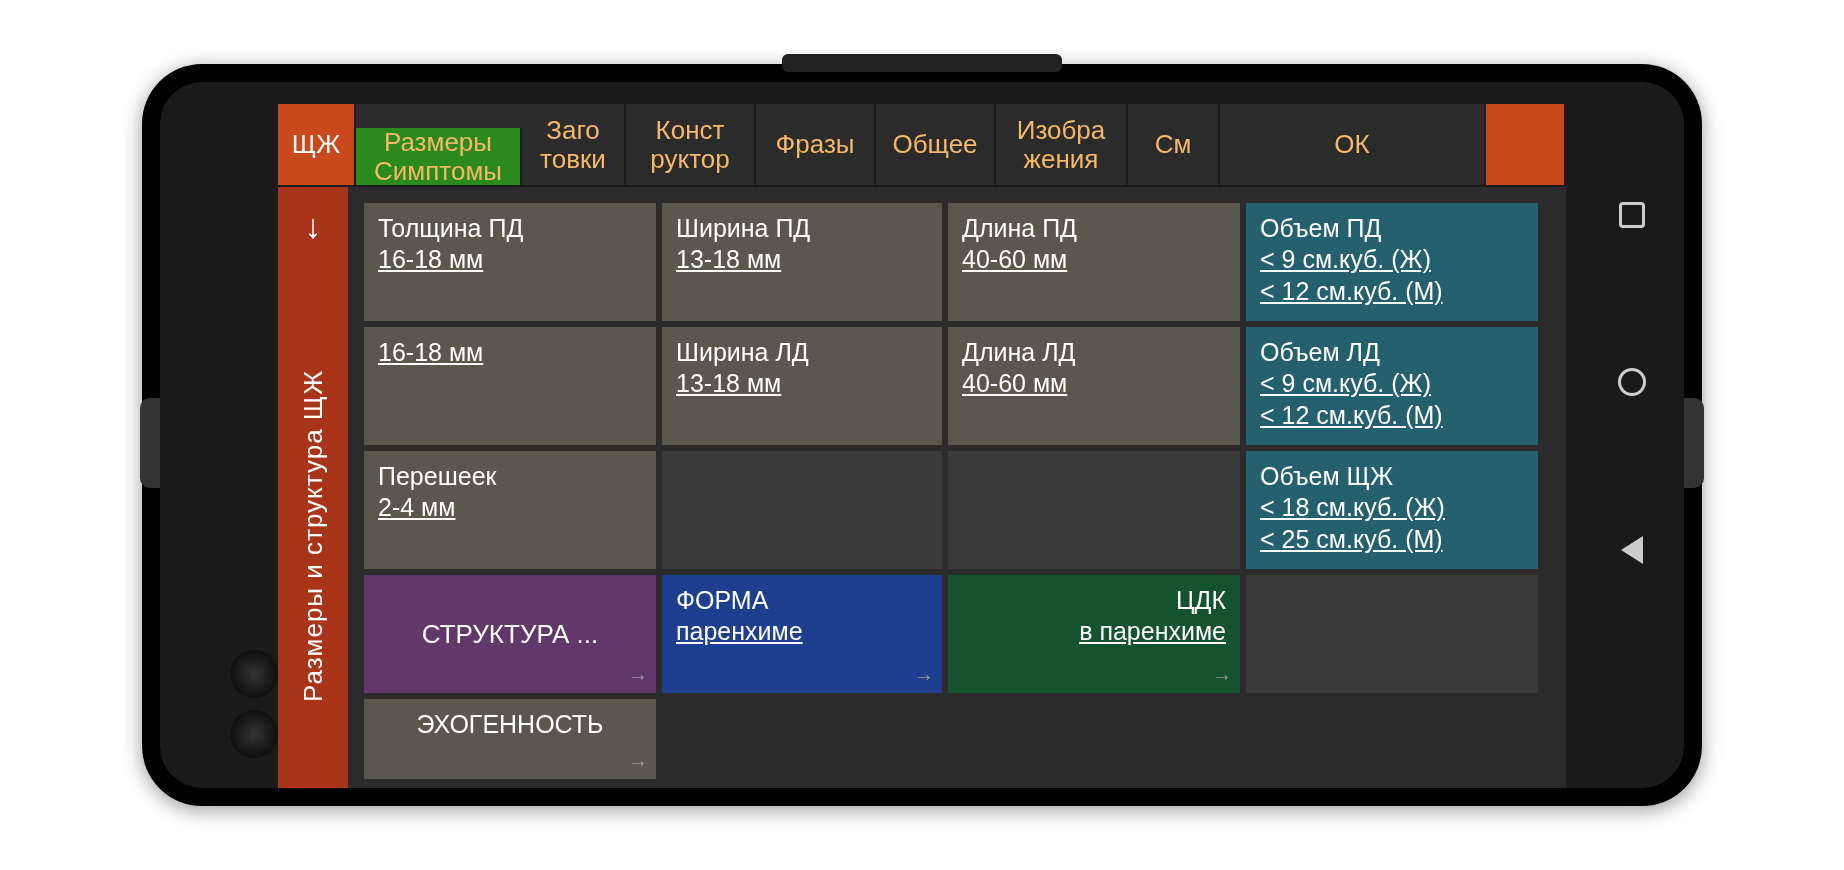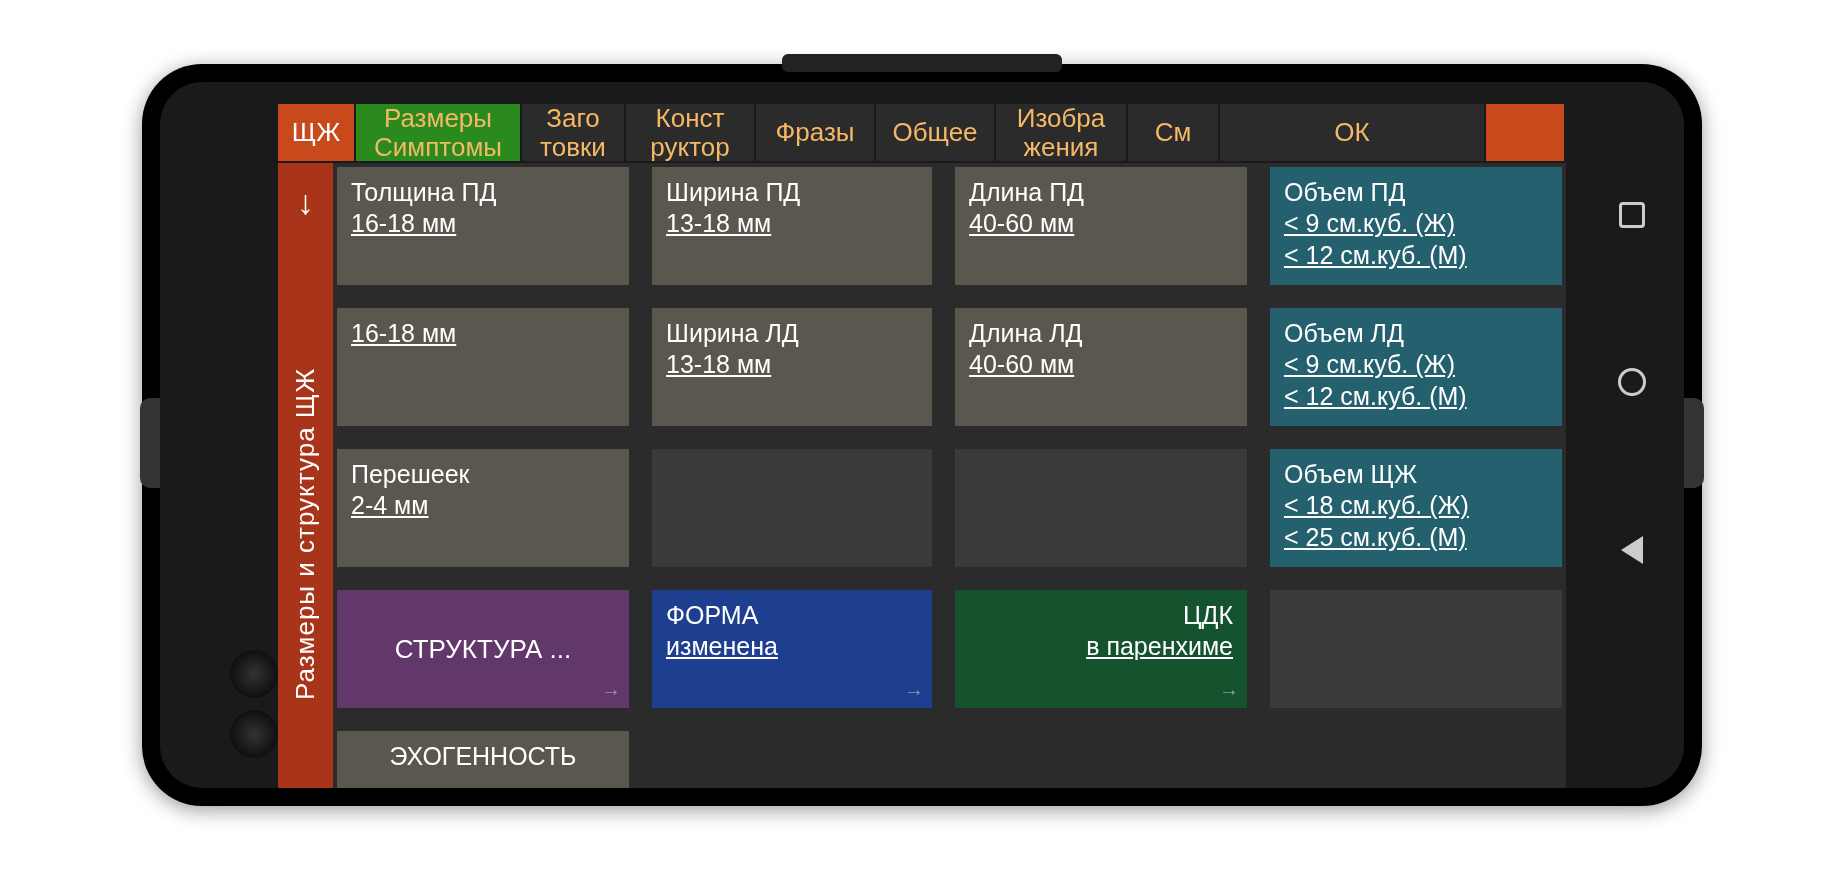--- a/index.html
+++ b/index.html
@@ -40,21 +40,21 @@
     .nav-tri { width: 0; height: 0; border-top: 14px solid transparent; border-bottom: 14px solid transparent; border-right: 22px solid #ccc; }
 
     .tabs { display: flex; height: 84px; border-bottom: 2px solid #1a1a1a; justify-content: center; }
     .tab {
       display: flex; align-items: center; justify-content: center;
       text-align: center; color: #f5b866; background: #2b2b2b;
       border-right: 2px solid #1a1a1a; padding: 0 8px;
       cursor: pointer; line-height: 1.1;
     }
     .tab.orange { background: #c8491b; color: #fff; }
-    .tab.green  { background: #2a8a1e; }
+    .tab.green  { background: #2a8a1e; margin-top: 24px; }
     .tab.ok     { flex: 1.3; }
     .tab.end    { background: #c8491b; width: 80px; }
 
     .body-row { display: flex; flex: 1; }
 
     .sidebar {
       width: 70px; background: #a8351a;
       display: flex; flex-direction: column; align-items: center;
       color: #fff;
     }
@@ -62,21 +62,21 @@
     .vtext {
       flex: 1; writing-mode: vertical-rl; transform: rotate(180deg);
       display: flex; align-items: center; justify-content: center;
       font-size: 26px; letter-spacing: 1px; padding-bottom: 10px;
     }
 
     .grid {
       flex: 1; display: grid;
       grid-template-columns: 292px 280px 292px 292px;
       grid-template-rows: 118px 118px 118px 118px 80px;
-      gap: 23px; background: #2b2b2b; padding: 4px;
+      gap: 6px; background: #2b2b2b; padding: 16px;
     }
 
     .cell {
       background: #5a574e; color: #fff;
       padding: 10px 14px; position: relative;
       display: flex; flex-direction: column; justify-content: flex-start;
       line-height: 1.25; font-size: 25px;
     }
     .cell.empty { background: #3a3a3a; }
     .cell.teal  { background: #24606e; }
@@ -191,21 +191,21 @@
             <span class="cell-sub">&lt; 18 см.куб. (Ж)
 &lt; 25 см.куб. (М)</span>
           </div>
 
           <div class="cell purple">
             <span class="cell-title">СТРУКТУРА ...</span>
             <span class="sub-arrow">→</span>
           </div>
           <div class="cell blue">
             <span class="cell-title">ФОРМА</span>
-            <span class="cell-sub">изменена</span>
+            <span class="cell-sub">паренхиме</span>
             <span class="sub-arrow">→</span>
           </div>
           <div class="cell darkred">
             <span class="cell-title">ЦДК</span>
             <span class="cell-sub">в паренхиме</span>
             <span class="sub-arrow">→</span>
           </div>
           <div class="cell empty"></div>
 
           <div class="cell" style="align-items:center">

